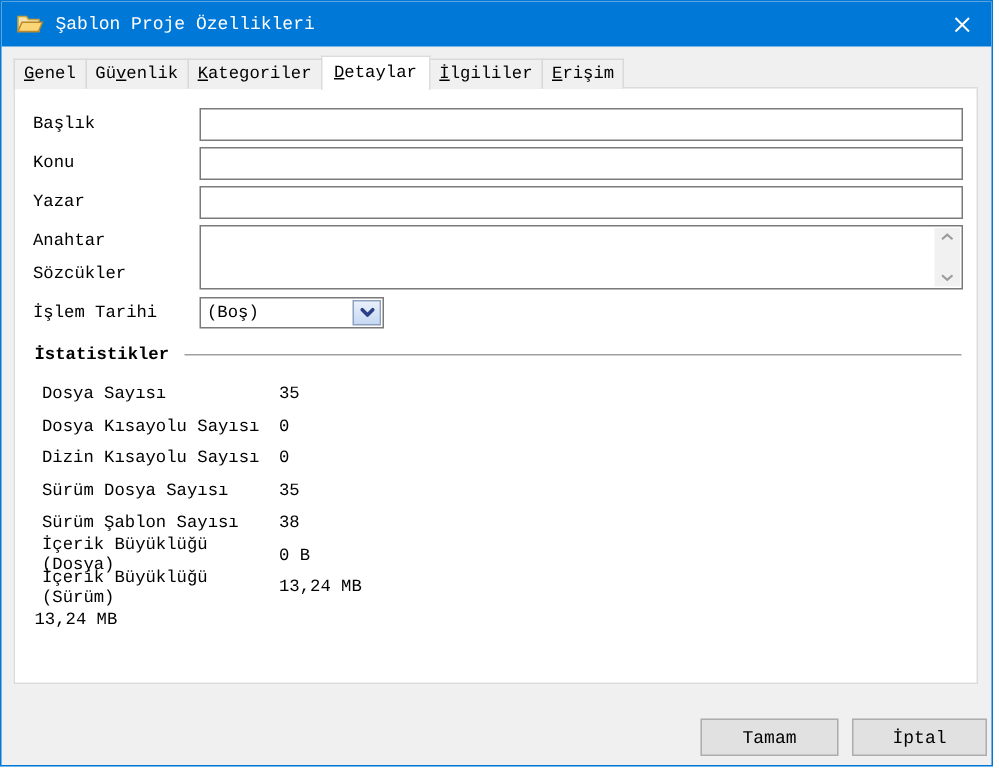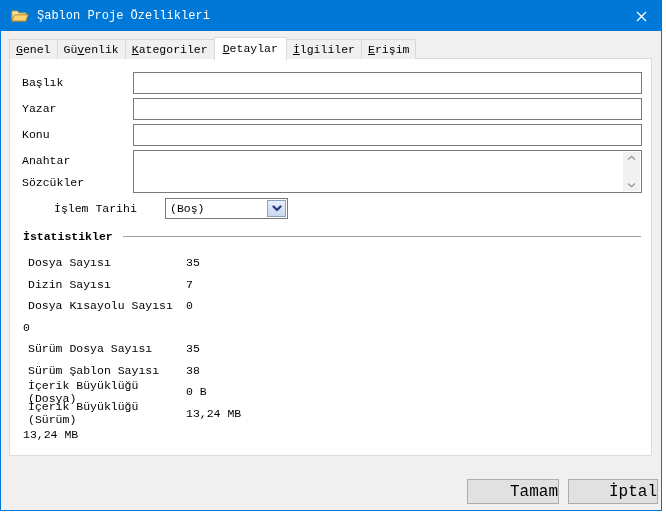--- a/index.html
+++ b/index.html
@@ -24,35 +24,35 @@
   .tab.active{height:23px;background:var(--pane_bg);border-color:var(--pane_border);margin-bottom:-1px;padding:4px 8px 0;position:relative;z-index:3;}
   .accel{text-decoration:underline;}
   
   .pane{position:absolute;left:8px;top:57px;width:643px;height:398px;background:var(--pane_bg);border:1px solid var(--pane_border);}
   .form{position:absolute;top:13px;left:0;right:0;}
   .frow{display:flex;margin:0 9px 4px 0;}
   .flabel{width:123px;padding-left:12px;line-height:22px;flex:none;}
   .tinput{flex:1;height:22px;border:1px solid var(--input_border);background:#fff;padding:0 4px;font:inherit;outline:none;}
   .ta{flex:1;height:43px;border:1px solid var(--input_border);background:#fff;position:relative;}
   .ta-scroll{position:absolute;top:1px;right:1px;bottom:1px;width:17px;background:#f1f1f1;display:flex;flex-direction:column;justify-content:space-between;align-items:center;padding:3px 0;}
-  .combo-row{margin-top:2px;margin-left:32px;}
+  .combo-row{margin-top:2px;}
   .combo{width:123px;height:21px;border:1px solid var(--input_border);background:#fff;position:relative;display:flex;}
   .combo-text{padding-left:4px;line-height:19px;}
   .combo-btn{position:absolute;top:1px;right:1px;bottom:1px;width:19px;border:1px solid #8da0c0;background:linear-gradient(#e9f0fb,#c6d8f3);display:flex;align-items:center;justify-content:center;}
   
   .stats{position:absolute;top:170px;left:13px;right:10px;}
   .stats-header{display:flex;align-items:center;gap:10px;}
   .stats-title{font-weight:bold;line-height:15px;}
   .rule{flex:1;height:1px;background:var(--rule);}
   .stats-rows{margin-top:8px;}
   .srow{display:flex;height:21.5px;align-items:center;}
   .slabel{width:163px;padding-left:5px;flex:none;}
   .svalue{flex:1;}
   
-  .btn{position:absolute;top:478px;height:25px;background:var(--button_bg);border:1px solid var(--button_border);font:inherit;font-size:16px;color:var(--text);padding:0;text-align:right;}
+  .btn{position:absolute;top:478px;height:25px;background:var(--button_bg);border:1px solid var(--button_border);font:inherit;font-size:12px;color:var(--text);padding:0;}
   .btn-ok{left:466px;width:92px;}
   .btn-cancel{left:567px;width:90px;}
 </style>
 </head>
 <body>
 
 <div class="window">
 
   <div class="titlebar">
     <span class="ticon">
@@ -79,25 +79,25 @@
   </div>
 
   <div class="pane">
 
     <div class="form">
       <div class="frow">
         <label class="flabel">Başlık</label>
         <input class="tinput" type="text" value="" style="">
       </div>
       <div class="frow">
-        <label class="flabel">Yazar</label>
+        <label class="flabel">Konu</label>
         <input class="tinput" type="text" value="" style="">
       </div>
       <div class="frow">
-        <label class="flabel">Konu</label>
+        <label class="flabel">Yazar</label>
         <input class="tinput" type="text" value="" style="">
       </div>
       <div class="frow">
         <label class="flabel">Anahtar Sözcükler</label>
         <div class="ta">
           <div class="ta-scroll">
             <svg width="9" height="6" viewBox="0 0 9 6">
                 <path d="M1 4.5 L4.5 1.5 L8 4.5" fill="none" stroke="#9a9a9a" stroke-width="1.4"></path>
               </svg>
             <svg width="9" height="6" viewBox="0 0 9 6">
@@ -123,28 +123,25 @@
       <div class="stats-header">
         <span class="stats-title">İstatistikler</span>
         <span class="rule"></span>
       </div>
       <div class="stats-rows">
         <div class="srow">
             <span class="slabel">Dosya Sayısı</span>
             <span class="svalue">35</span>
           </div>
         <div class="srow">
-            <span class="slabel">Dizin Sayısı</span>
-            <span class="svalue">7</span>
-          </div>
-        <div class="srow">
             <span class="slabel">Dosya Kısayolu Sayısı</span>
             <span class="svalue">0</span>
           </div>
         <div class="srow">
+            <span class="slabel">Dizin Kısayolu Sayısı</span>
             <span class="svalue">0</span>
           </div>
         <div class="srow">
             <span class="slabel">Sürüm Dosya Sayısı</span>
             <span class="svalue">35</span>
           </div>
         <div class="srow">
             <span class="slabel">Sürüm Şablon Sayısı</span>
             <span class="svalue">38</span>
           </div>

